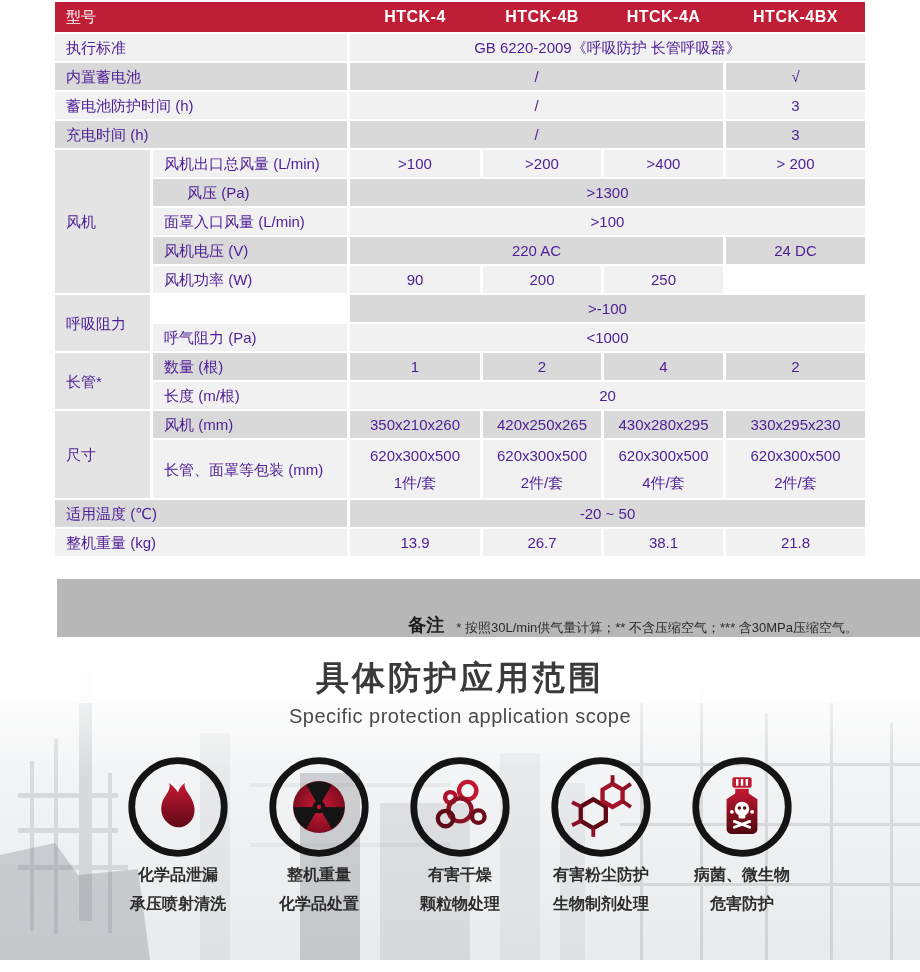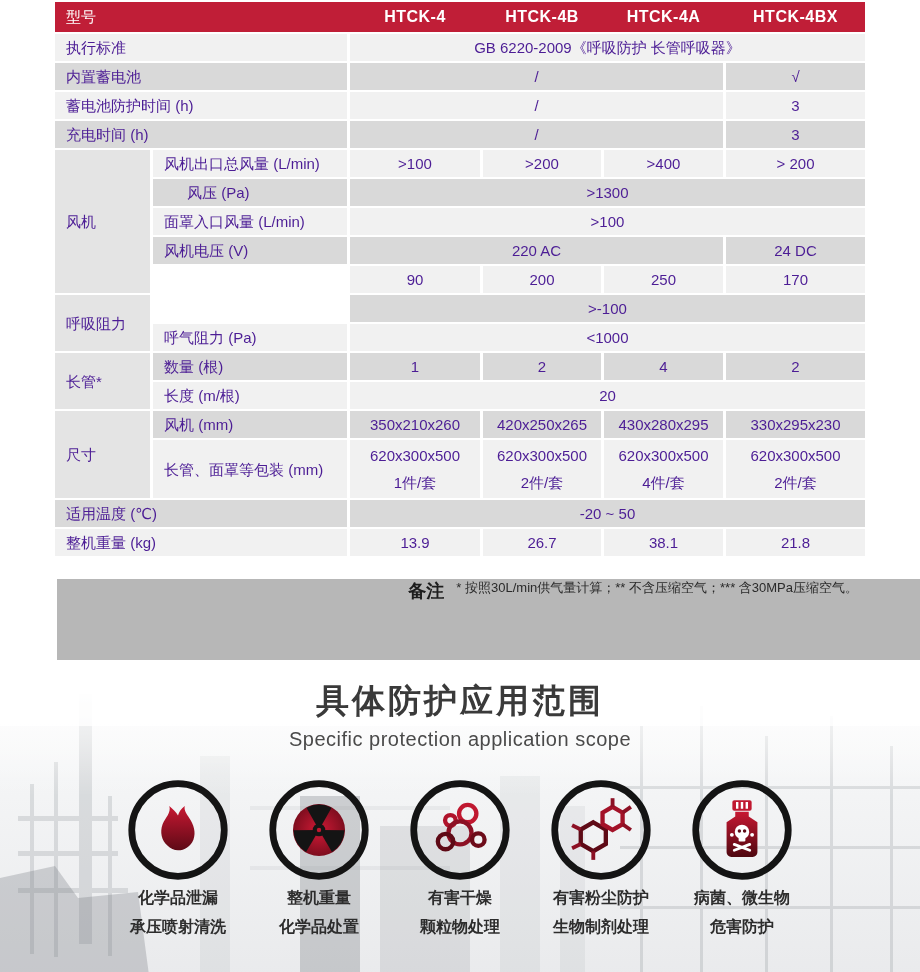--- a/index.html
+++ b/index.html
@@ -20,22 +20,22 @@
   .cell{display:flex;align-items:center;justify-content:center;
         font-size:15px;line-height:19px;color:#4c1d95;}
   .label-cell,.group-cell{justify-content:flex-start;padding-left:11px;box-sizing:border-box;}
   .light{background:#f1f1f1;}
   .dark{background:#d9d9d9;}
   .group-cell{background:#e4e4e4;}
   .value-cell{white-space:pre-line;text-align:center;}
   .tall{min-height:58px;line-height:27px;}
 
   
-  .note-box{width:863px;height:81px;margin:23px 0 0 57px;background:#b7b7b7;
-            display:flex;align-items:flex-start;justify-content:flex-end;
+  .note-box{width:863px;height:58px;margin:23px 0 0 57px;background:#b7b7b7;
+            display:flex;align-items:flex-end;justify-content:flex-end;
             padding-right:62px;box-sizing:border-box;}
   .note-title{font-size:18px;font-weight:700;color:#1d1d1d;margin-right:12px;}
   .note-text{font-size:13px;color:#2a2a2a;}
 
   
   .apps-section{position:relative;width:920px;height:317px;margin-top:6px;
      background:linear-gradient(180deg,#fdfdfd 0%,#f4f5f6 35%,#e9eaec 100%);overflow:hidden;}
   .apps-bg{position:absolute;inset:0;}
   .apps-content{position:relative;text-align:center;}
   .apps-title{margin-top:13px;font-size:33px;font-weight:600;color:#3a3a3a;letter-spacing:3px;}
@@ -76,24 +76,24 @@
       <div class="cell value-cell light" style="grid-area: 5 / 4 / auto / span 1;">&gt;200</div>
       <div class="cell value-cell light" style="grid-area: 5 / 5 / auto / span 1;">&gt;400</div>
       <div class="cell value-cell light" style="grid-area: 5 / 6 / auto / span 1;">&gt; 200</div>
       <div class="cell label-cell dark" style="grid-area: 6 / 2; padding-left: 34px;">风压 (Pa)</div>
       <div class="cell value-cell dark" style="grid-area: 6 / 3 / auto / span 4;">&gt;1300</div>
       <div class="cell label-cell light" style="grid-area: 7 / 2;">面罩入口风量 (L/min)</div>
       <div class="cell value-cell light" style="grid-area: 7 / 3 / auto / span 4;">&gt;100</div>
       <div class="cell label-cell dark" style="grid-area: 8 / 2;">风机电压 (V)</div>
       <div class="cell value-cell dark" style="grid-area: 8 / 3 / auto / span 3;">220  AC</div>
       <div class="cell value-cell dark" style="grid-area: 8 / 6 / auto / span 1;">24  DC</div>
+      <div class="cell label-cell light" style="grid-area: 9 / 2;">风机功率 (W)</div>
       <div class="cell value-cell light" style="grid-area: 9 / 3 / auto / span 1;">90</div>
       <div class="cell value-cell light" style="grid-area: 9 / 4 / auto / span 1;">200</div>
       <div class="cell value-cell light" style="grid-area: 9 / 5 / auto / span 1;">250</div>
-      <div class="cell value-cell light" style="grid-area: 9 / 6 / auto / span 1;">170</div>
       <div class="cell group-cell" style="grid-area: 10 / 1 / span 2;">呼吸阻力</div>
       <div class="cell value-cell dark" style="grid-area: 10 / 3 / auto / span 4;">&gt;-100</div>
       <div class="cell label-cell light" style="grid-area: 11 / 2;">呼气阻力 (Pa)</div>
       <div class="cell value-cell light" style="grid-area: 11 / 3 / auto / span 4;">&lt;1000</div>
       <div class="cell group-cell" style="grid-area: 12 / 1 / span 2;">长管*</div>
       <div class="cell label-cell dark" style="grid-area: 12 / 2;">数量 (根)</div>
       <div class="cell value-cell dark" style="grid-area: 12 / 3 / auto / span 1;">1</div>
       <div class="cell value-cell dark" style="grid-area: 12 / 4 / auto / span 1;">2</div>
       <div class="cell value-cell dark" style="grid-area: 12 / 5 / auto / span 1;">4</div>
       <div class="cell value-cell dark" style="grid-area: 12 / 6 / auto / span 1;">2</div>

